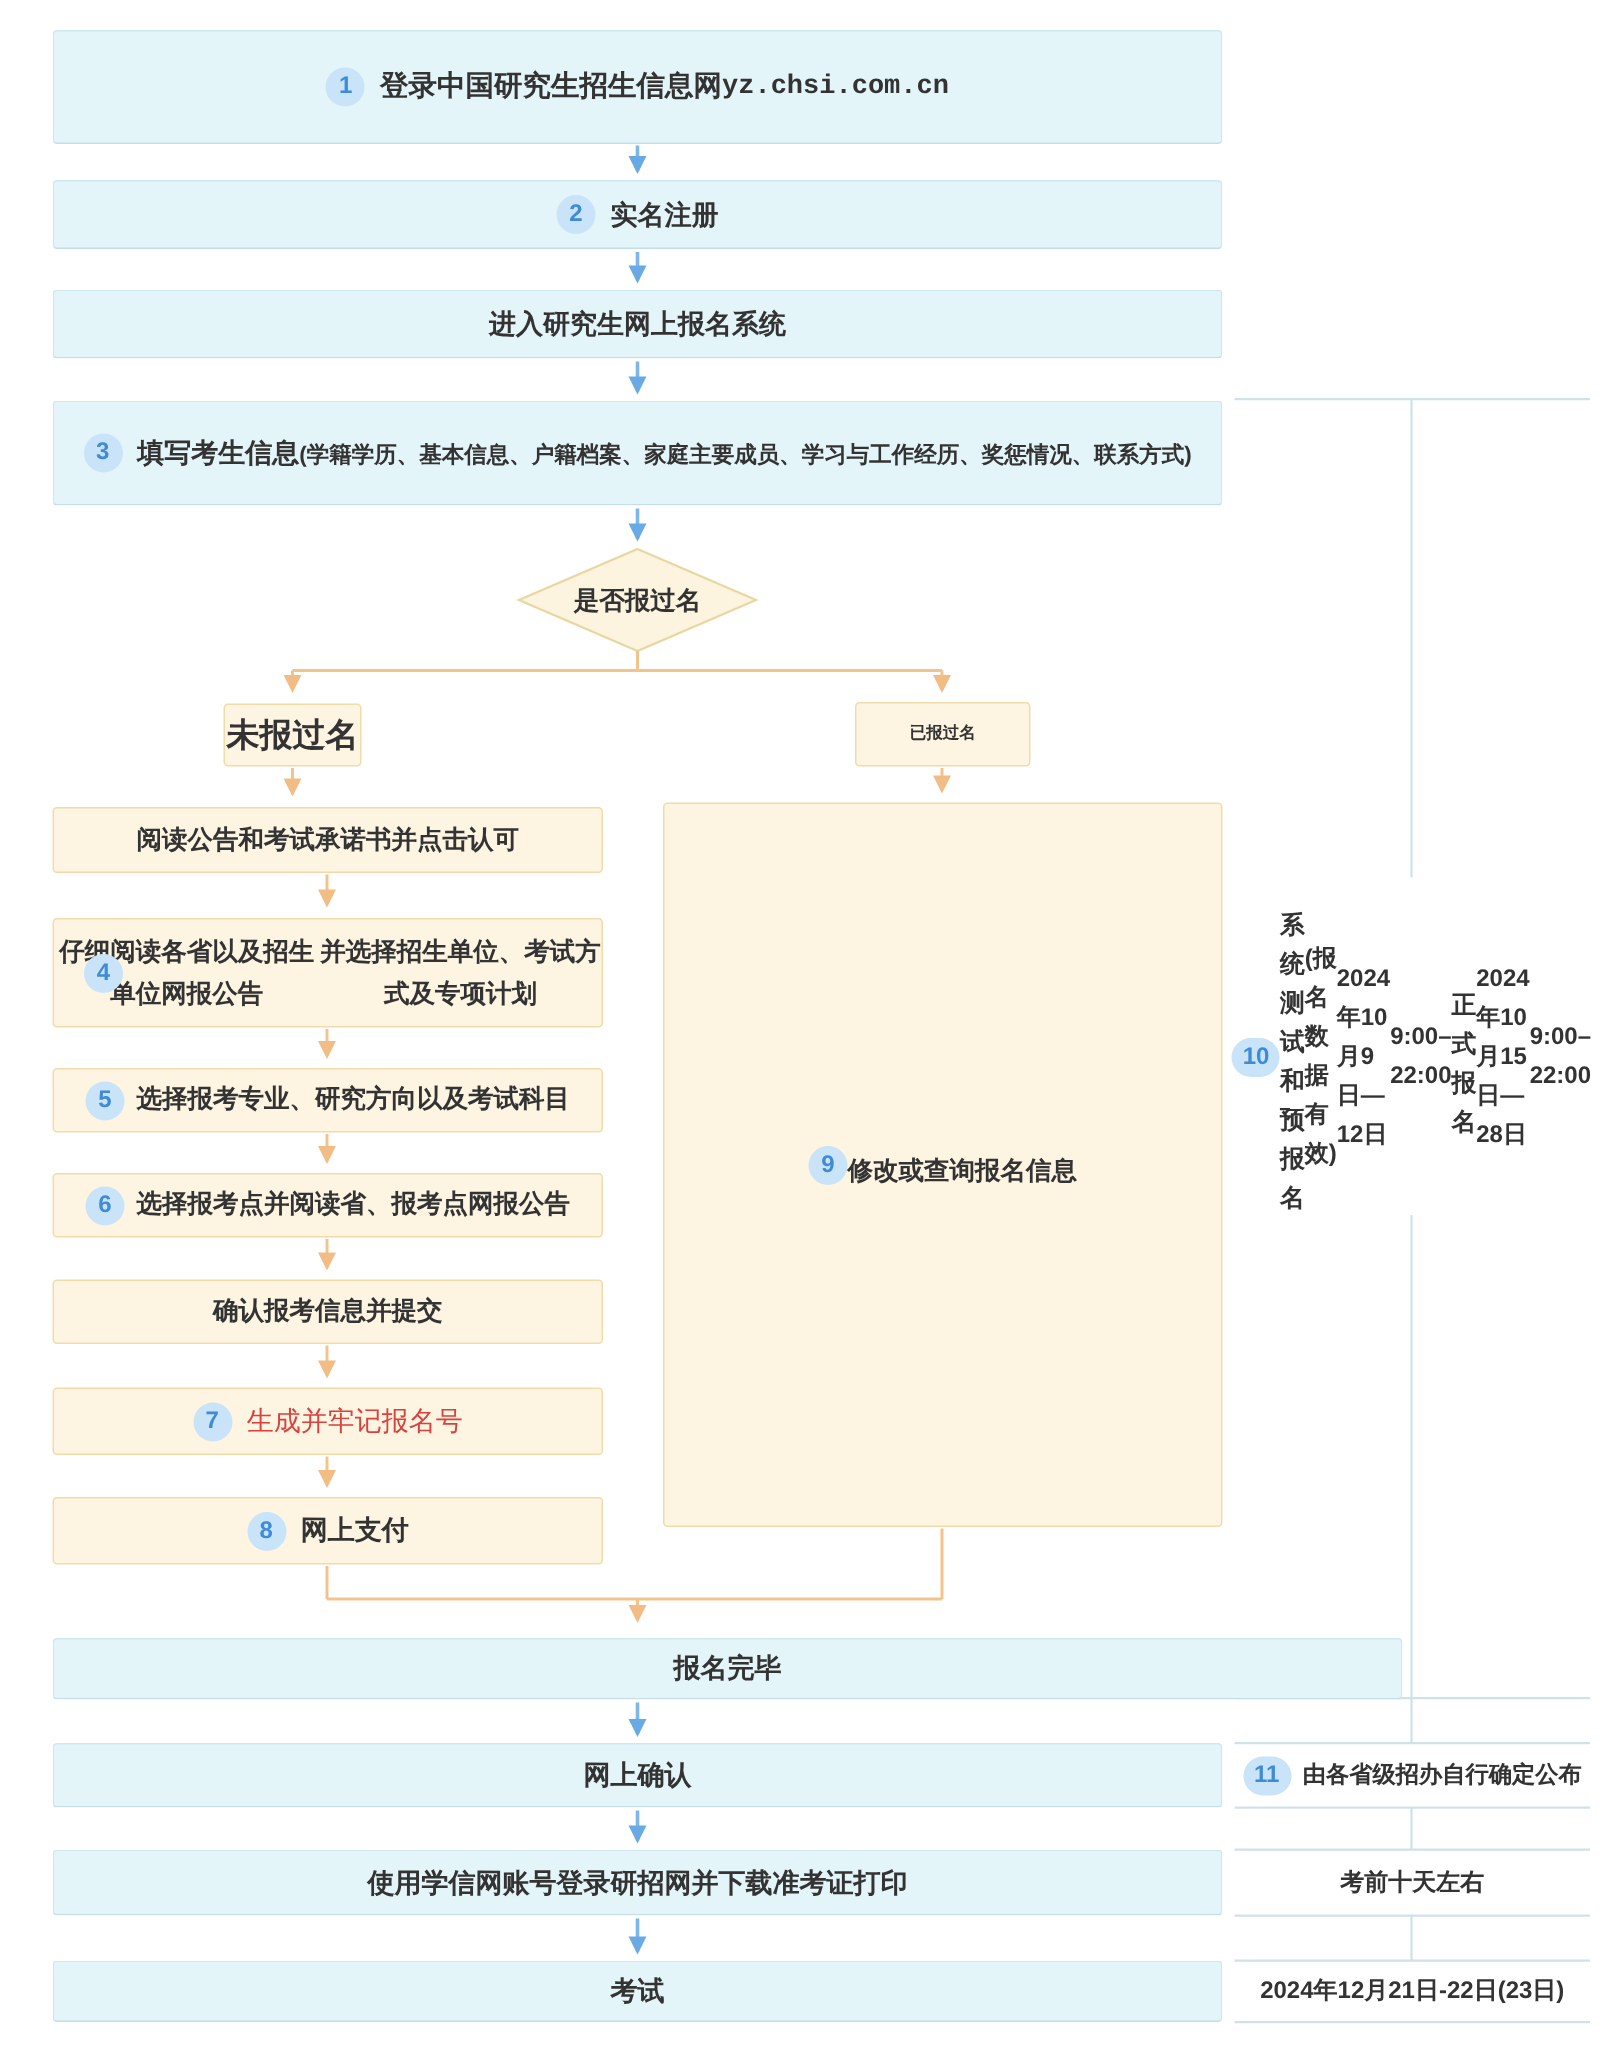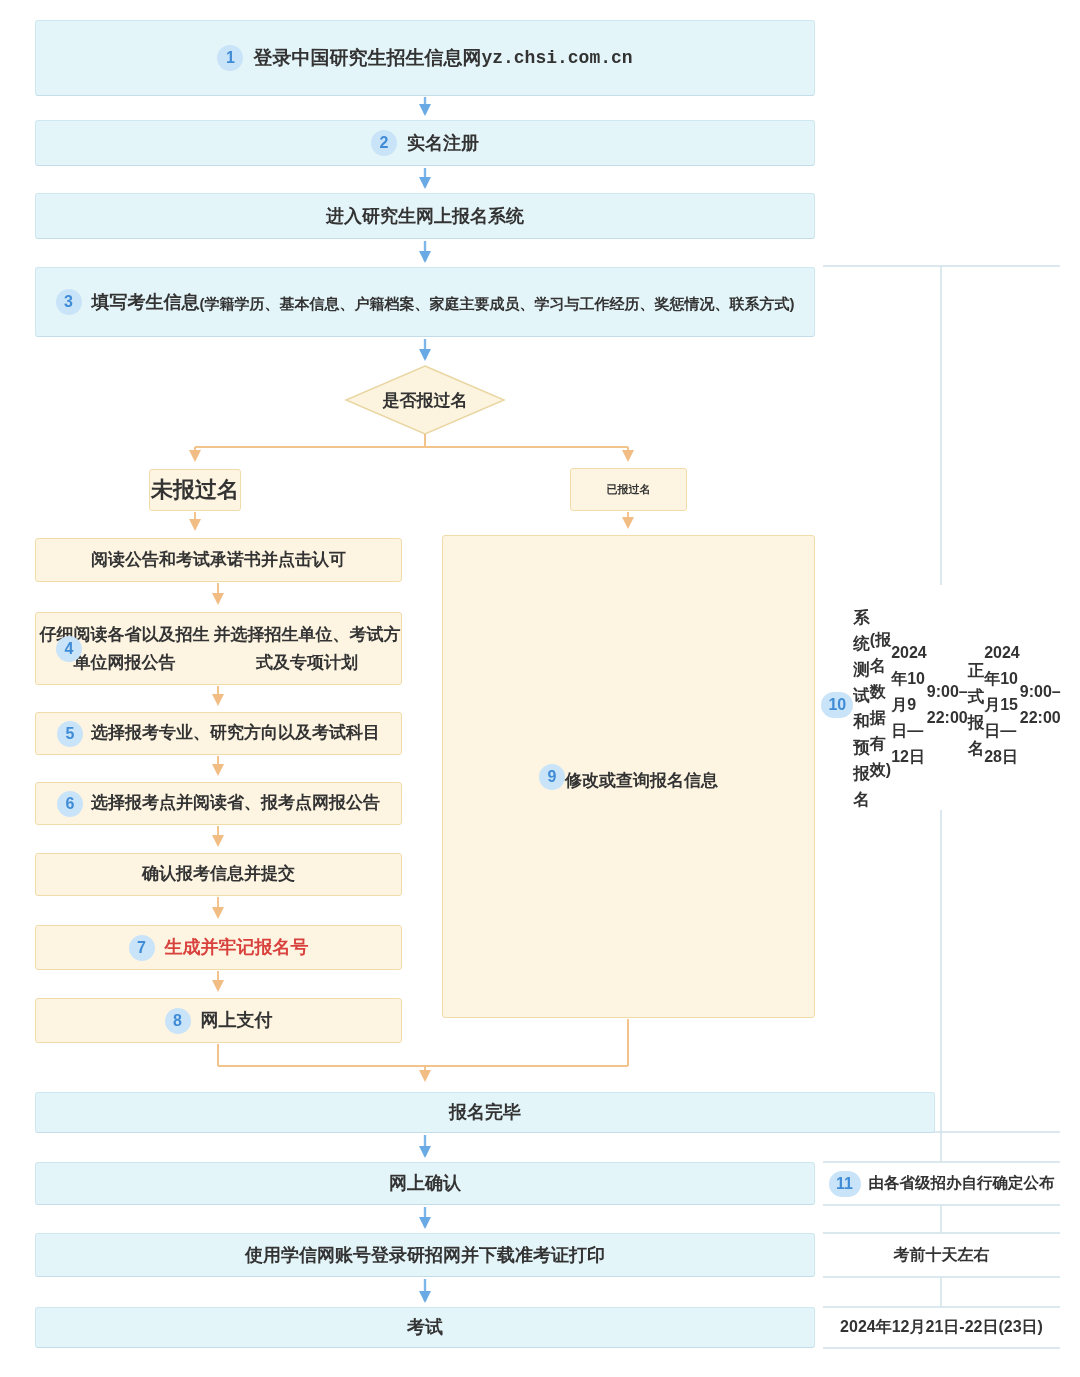--- a/index.html
+++ b/index.html
@@ -18,21 +18,21 @@
   .yellow{background:#fdf5e2;border:1px solid #f1dca9;}
   .badge{
     display:inline-flex;align-items:center;justify-content:center;
     min-width:26px;height:26px;padding:0 5px;border-radius:14px;
     background:#c9e4f8;color:#3f8bd6;font-size:16px;font-weight:600;
     box-sizing:border-box;flex:0 0 auto;
   }
   .row{display:flex;align-items:center;justify-content:center;gap:10px;}
   .col{display:flex;flex-direction:row;align-items:center;justify-content:center;}
   .sub{font-size:15px;font-weight:600;margin-top:4px;}
-  .red{color:#d9413d;font-weight:700;}
+  .red{color:#d9413d;font-weight:400;}
   .diamond-label{
     position:absolute;display:flex;align-items:center;justify-content:center;
     font-size:17px;font-weight:700;background:transparent;
   }
   .side-line{font-size:16px;font-weight:600;line-height:26px;}
   .side-title{font-size:16.5px;font-weight:700;line-height:26px;}
   .side-row{position:absolute;display:flex;align-items:center;justify-content:center;gap:8px;font-weight:700;}
 </style>
 </head>
 <body>

